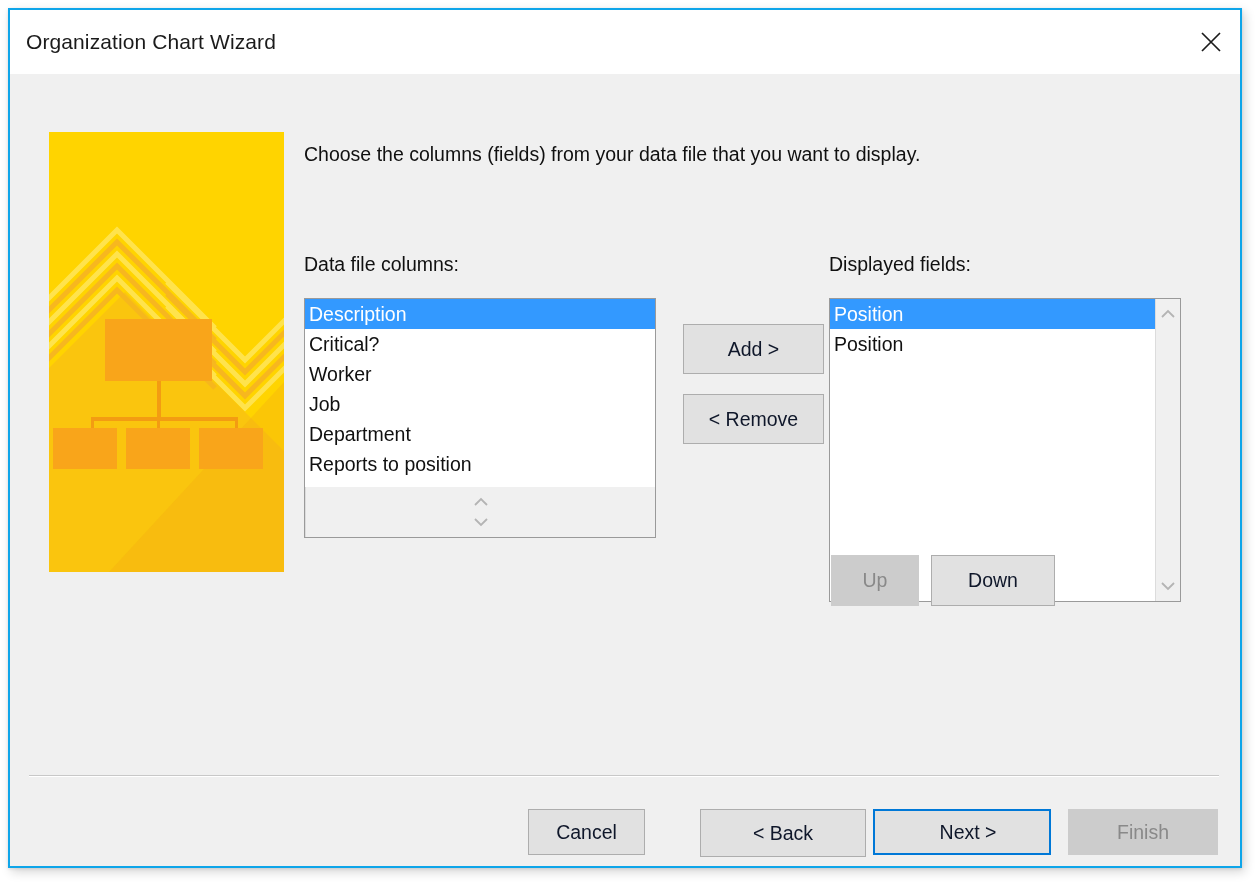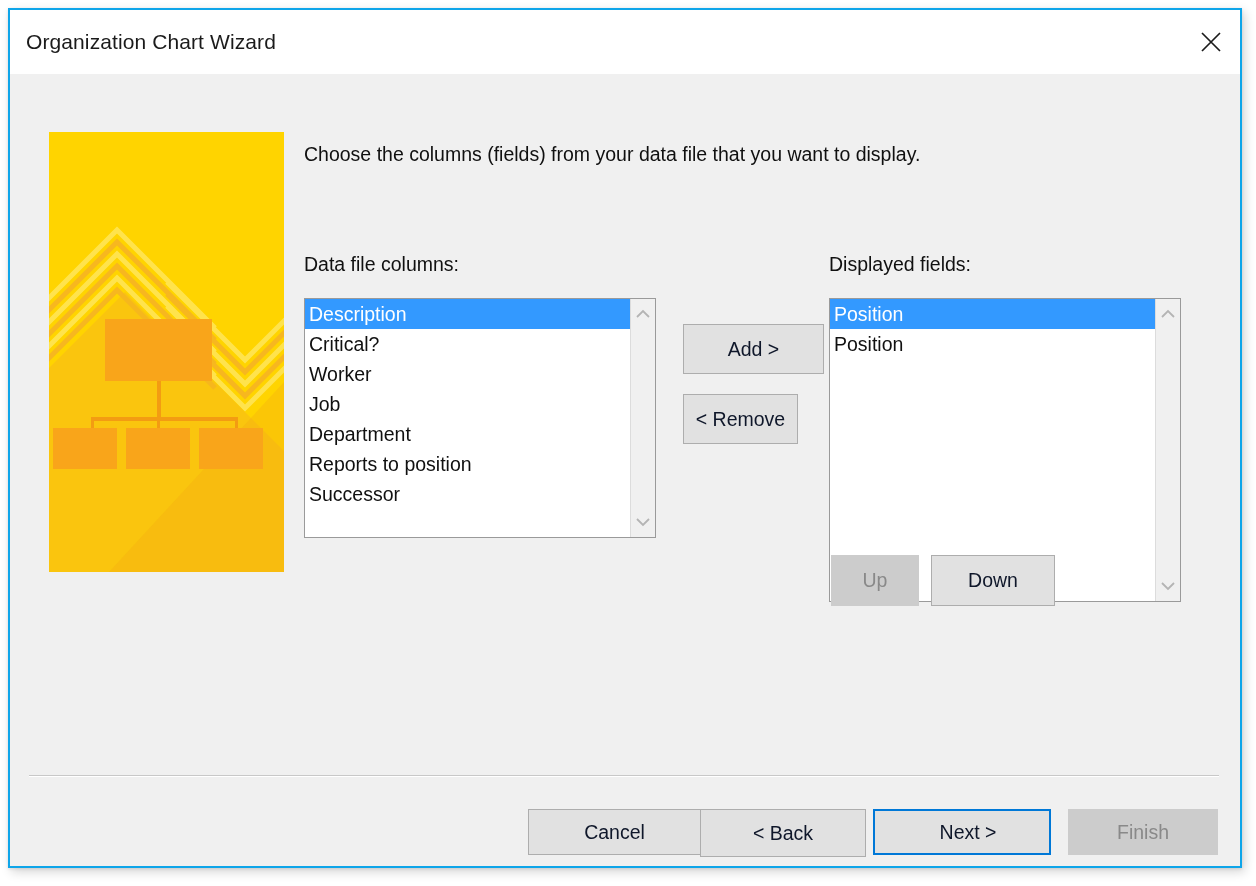--- a/index.html
+++ b/index.html
@@ -107,21 +107,21 @@
 
   
   .listbox {
     position: absolute;
     box-sizing: border-box;
     border: 1px solid #9a9a9a;
     background: #ffffff;
     display: flex;
     overflow: hidden;
   }
-  #listbox-left  { left: 294px; top: 224px; width: 352px; height: 240px; }
+  #listbox-left  { left: 294px; top: 224px; width: 352px; height: 240px; flex-direction: column; }
   #listbox-right { left: 819px; top: 224px; width: 352px; height: 304px; }
 
   .list-items {
     flex: 1 1 auto;
     padding: 0;
     margin: 0;
     list-style: none;
     overflow: hidden;
   }
   .list-items li {
@@ -181,40 +181,40 @@
     border: 1px solid #cccccc;
     color: #898989;
   }
   .btn.focused {
     border: 2px solid #0078d7;
     padding-left: 12px;
   }
 
   
   #btn-add    { left: 673px; top: 250px; width: 141px; height: 50px; }
-  #btn-remove { left: 673px; top: 320px; width: 115px; height: 50px; }
+  #btn-remove { left: 673px; top: 320px; width: 141px; height: 50px; }
 
   
   #btn-up   { left: 821px; top: 481px; width: 88px;  height: 51px; }
   #btn-down { left: 921px; top: 481px; width: 124px; height: 51px; }
 
   
   #separator {
     position: absolute;
     left: 19px;
     top: 701px;
     width: 1190px;
     height: 2px;
     border-top: 1px solid #c8c8c8;
     border-bottom: 1px solid #ffffff;
     box-sizing: border-box;
   }
 
   
-  #btn-cancel { left: 518px; top: 735px; width: 173px; height: 46px; }
+  #btn-cancel { left: 518px; top: 735px; width: 117px; height: 46px; }
   #btn-back   { left: 690px; top: 735px; width: 166px; height: 48px; }
   #btn-next   { left: 863px; top: 735px; width: 178px; height: 46px; }
   #btn-finish { left: 1058px; top: 735px; width: 150px; height: 46px; }
 </style>
 </head>
 <body>
 
 <div id="desktop">
 
   <div id="dialog">

